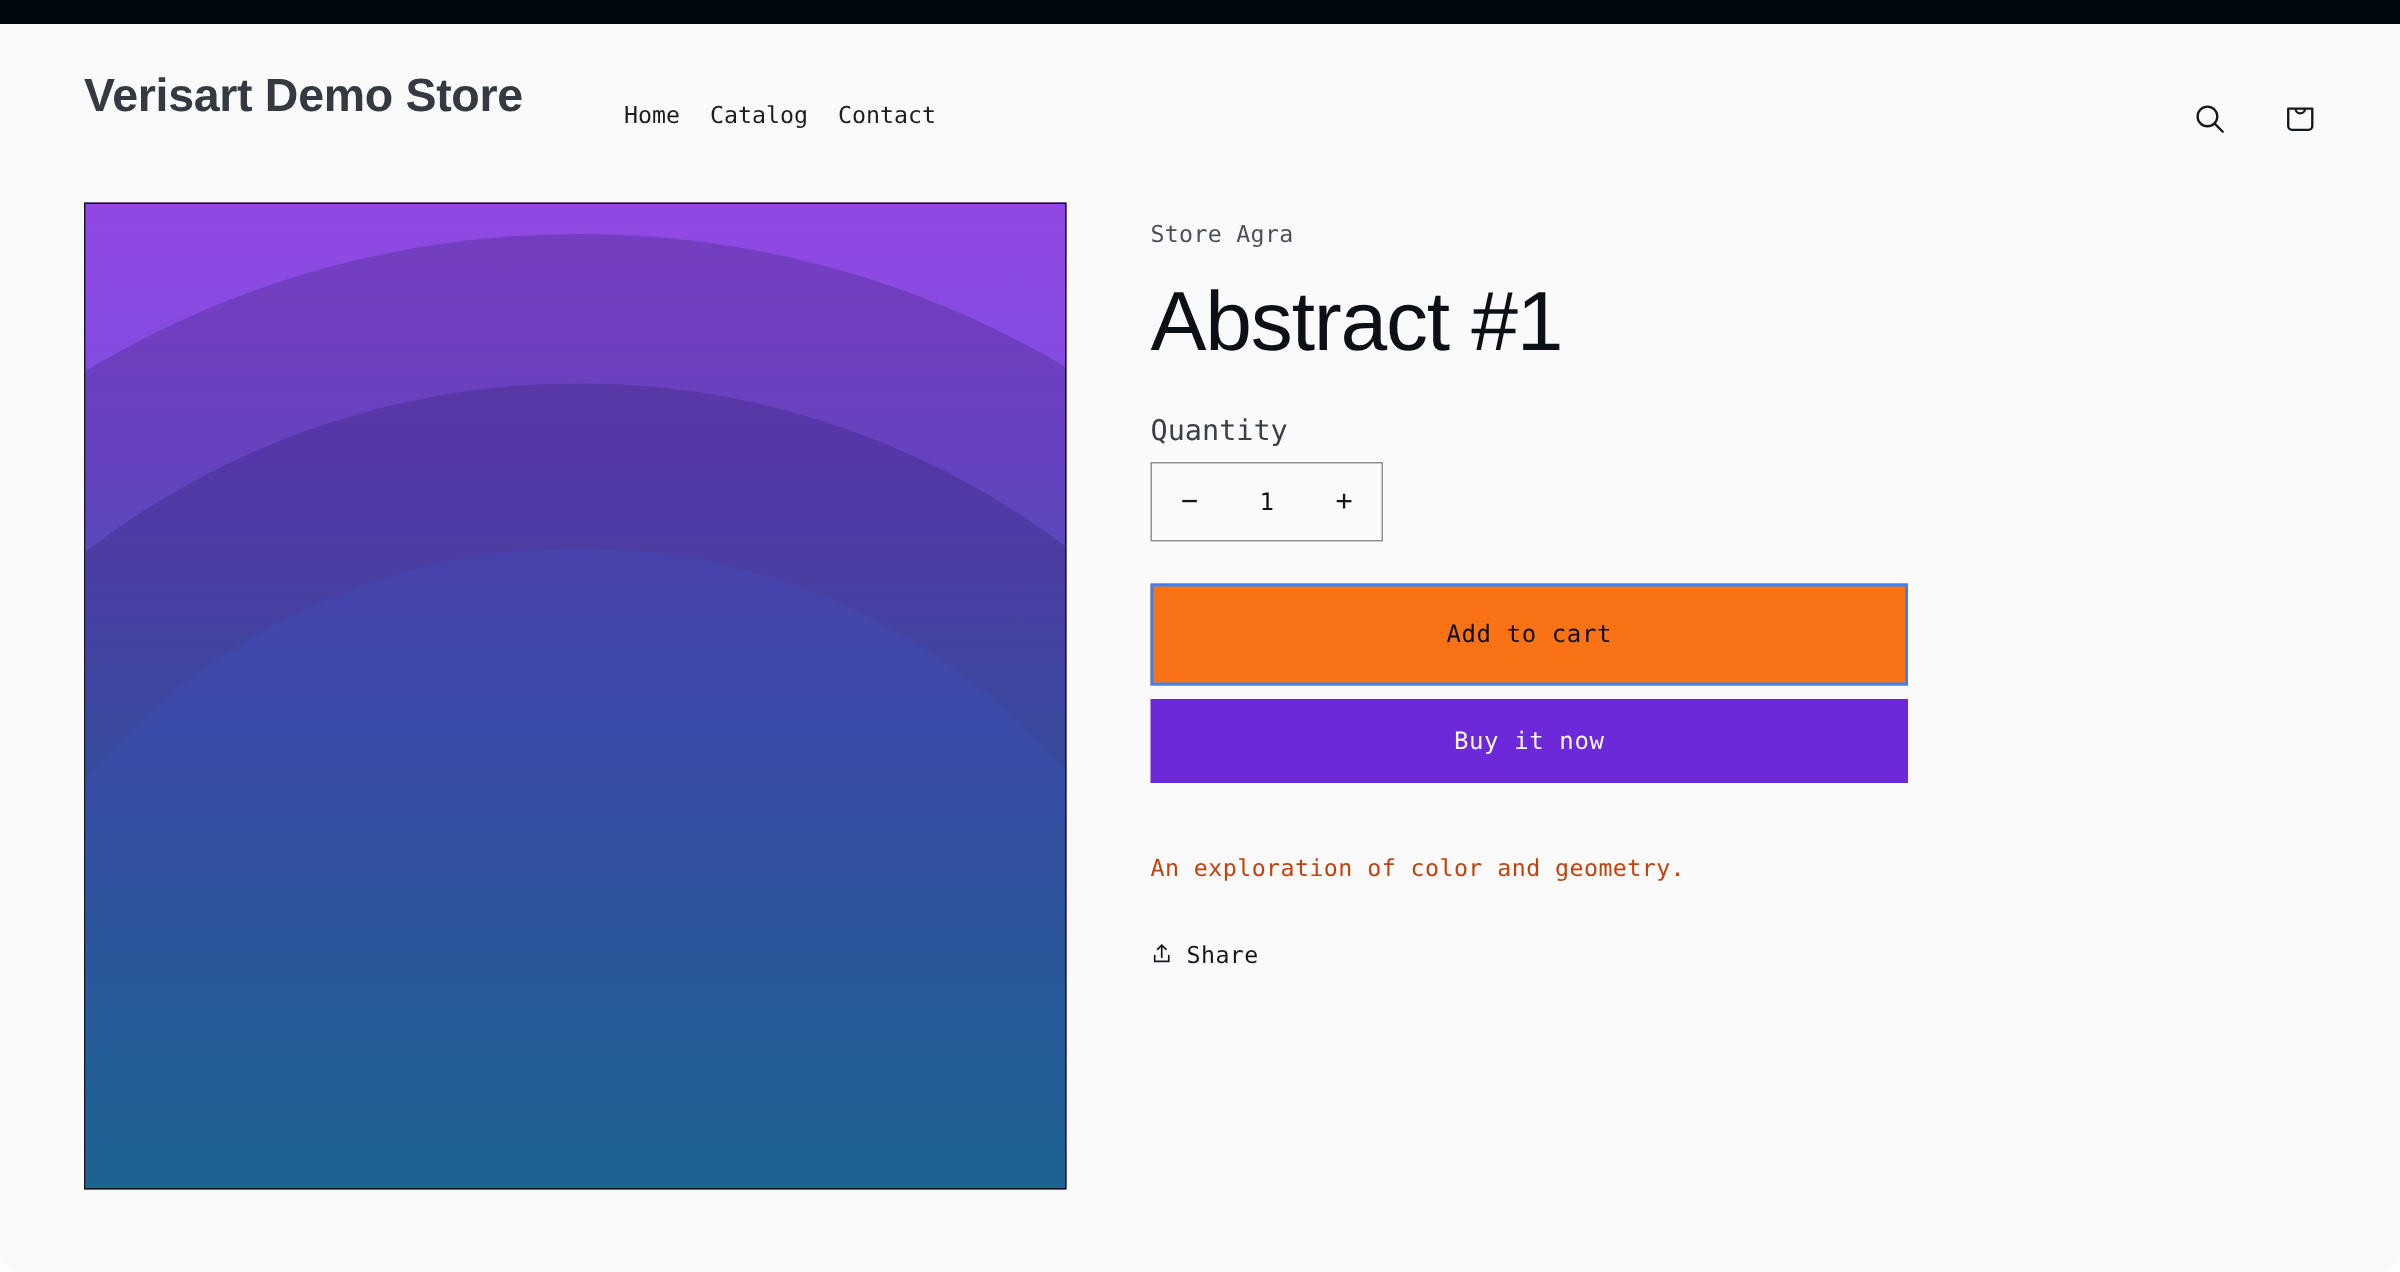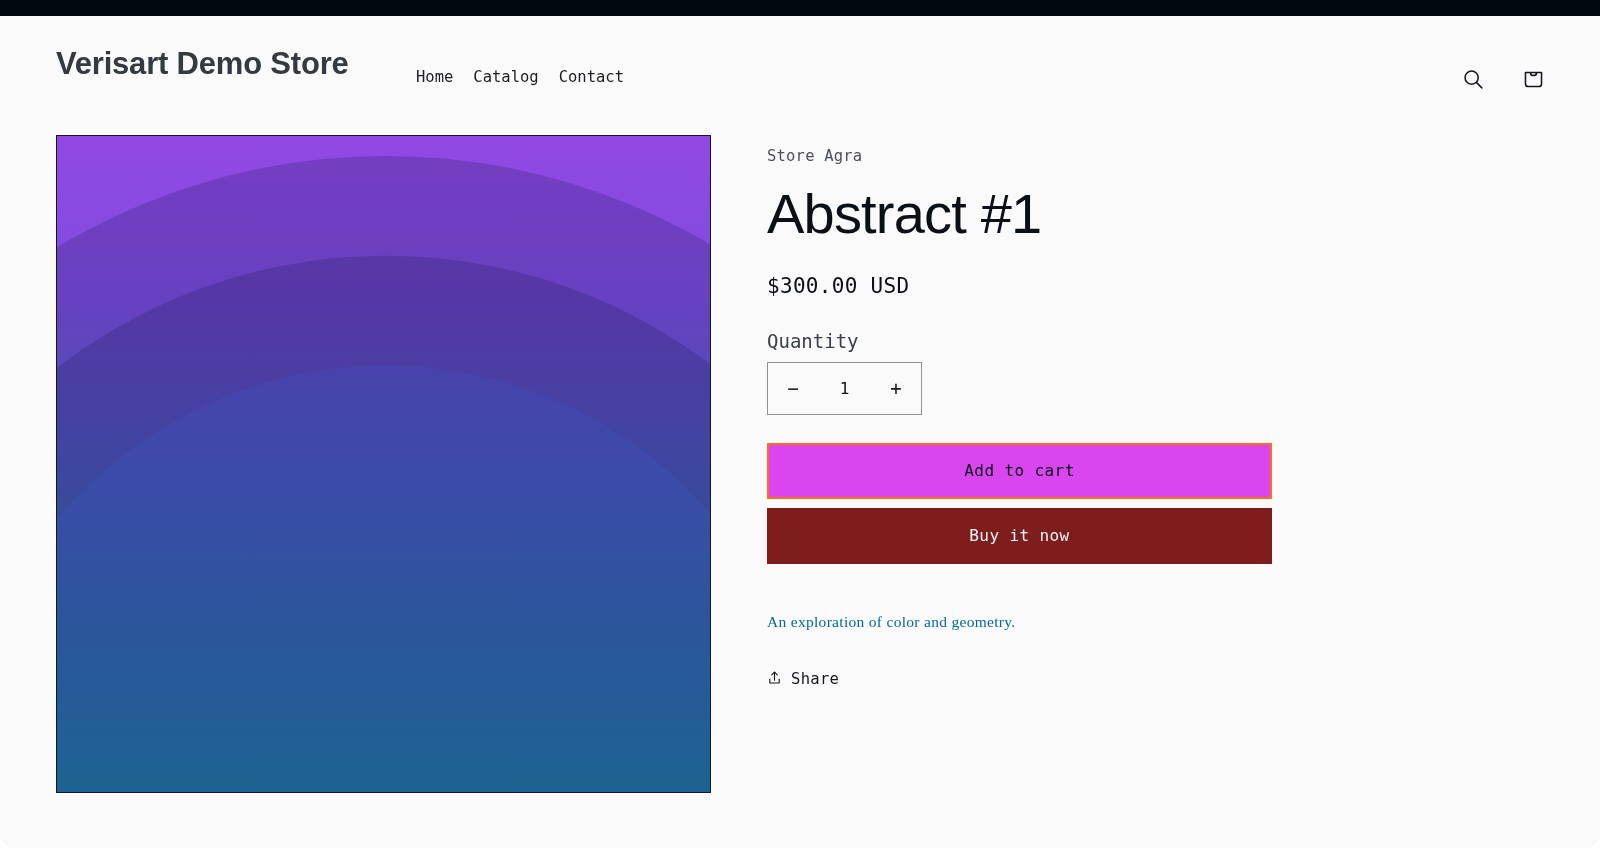--- a/index.html
+++ b/index.html
@@ -197,51 +197,50 @@
     border: none;
     background: transparent;
     width: 50px;
     padding: 0;
   }
 
   .btn-add {
     margin-top: 28px;
     display: block;
     width: 505px;
-    height: 56px;
-    background: #d946ef;
-    border: 2px solid #f97316;
+    height: 68px;
+    background: #f97316;
+    border: 2px solid #3b82f6;
     font-family: "DejaVu Sans Mono", "Liberation Mono", monospace;
     font-size: 16px;
     color: #0b0f16;
     letter-spacing: 0.4px;
     cursor: pointer;
   }
 
   .btn-buy {
     margin-top: 9px;
     display: block;
     width: 505px;
     height: 56px;
-    background: #7f1d1d;
+    background: #6d28d9;
     border: none;
     font-family: "DejaVu Sans Mono", "Liberation Mono", monospace;
     font-size: 16px;
     color: #f6f7f8;
     letter-spacing: 0.4px;
     cursor: pointer;
   }
 
   .description {
     margin-top: 46px;
     font-size: 15.5px;
-    color: #0369a1;
+    color: #c2410c;
     letter-spacing: 0.3px;
     line-height: 1.5;
-    font-family: Liberation Serif, serif;
   }
 
   .share-row {
     margin-top: 37px;
     display: inline-flex;
     align-items: flex-start;
     gap: 9px;
     cursor: pointer;
   }
 
@@ -314,21 +313,20 @@
         </svg>
       </div>
     </div>
 
     <div class="info-col">
 
       <div class="vendor">Store Agra</div>
 
       <h1 class="product-title">Abstract #1</h1>
 
-      <div class="price">$300.00 USD</div>
 
       <div class="qty-label">Quantity</div>
 
       <div class="qty-box">
         <button class="qty-btn">−</button>
         <input class="qty-value" type="text" value="1" style="">
         <button class="qty-btn">+</button>
       </div>
 
       <button class="btn-add">Add to cart</button>

